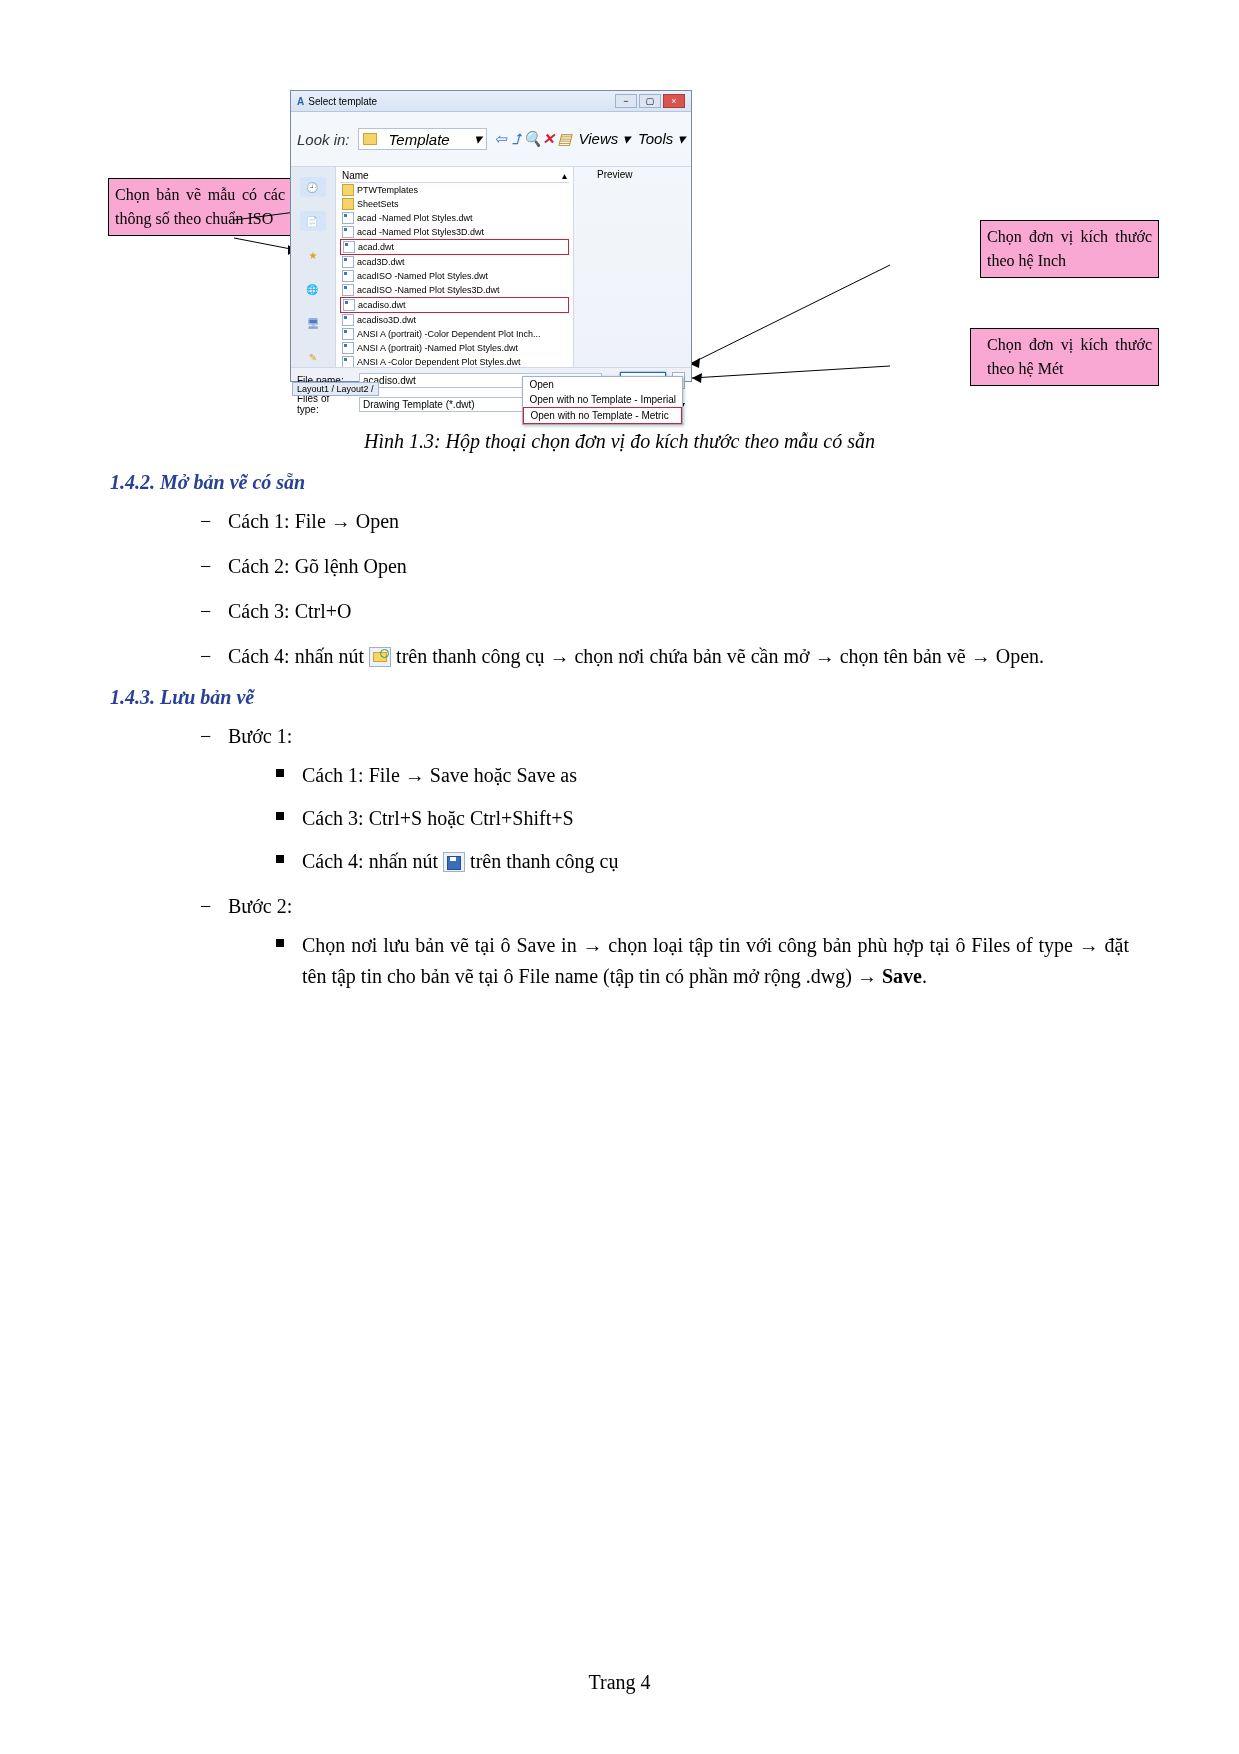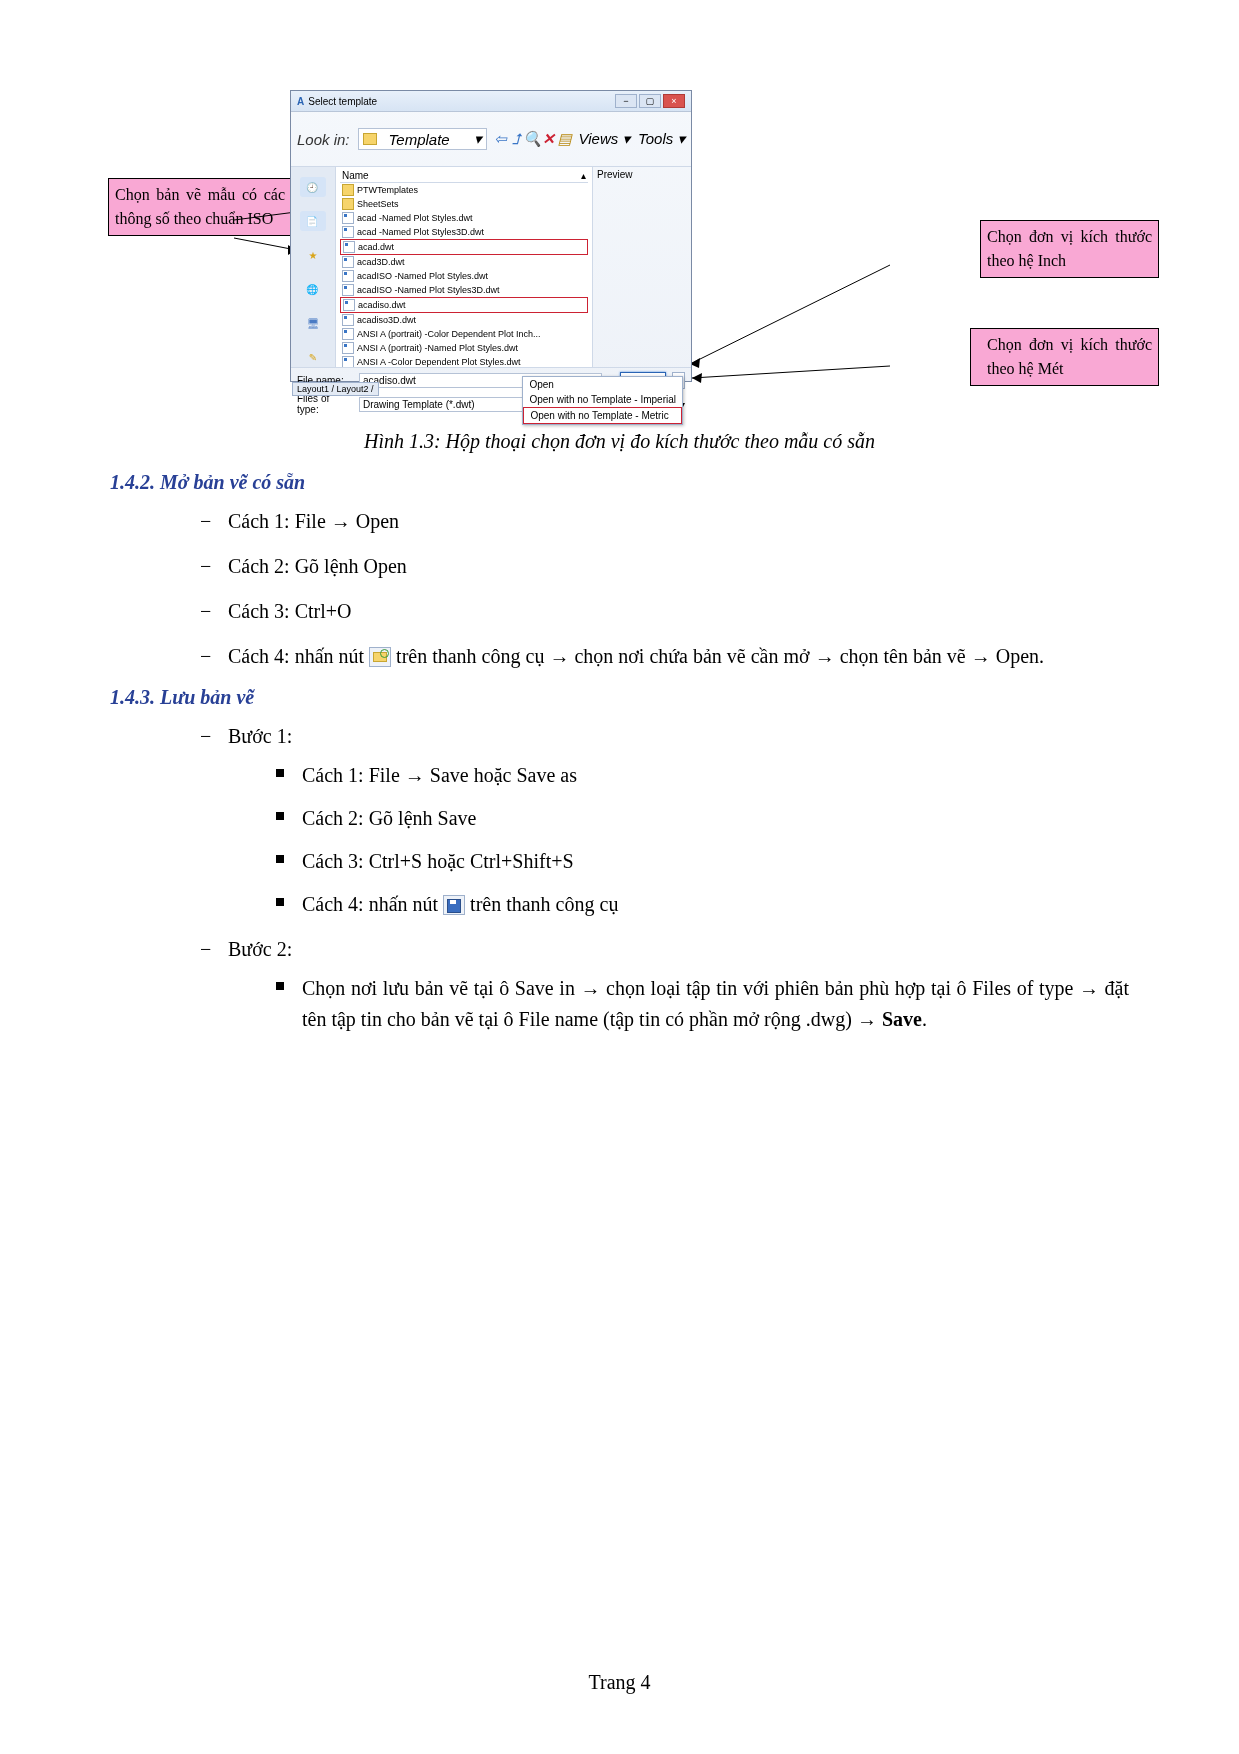--- a/index.html
+++ b/index.html
@@ -77,21 +77,21 @@
   .dialog .filepane { flex:1; background:#fff; border-right:1px solid #cfd9e8; padding:2px 4px; overflow:hidden;}
   .dialog .filepane .colhead { border-bottom:1px solid #cfd9e8; font-size:10px; padding:1px 2px; display:flex; justify-content:space-between;}
   .dialog .filepane ul{ list-style:none;margin:0;padding:0;}
   .dialog .filepane li{ font-size:9px; padding:1px 2px; display:flex;align-items:center;gap:3px;}
   .dialog .filepane li .fi{width:10px;height:10px;display:inline-block;}
   .dialog .filepane li.fold .fi{background:#f6d46b;border:1px solid #c8a632;}
   .dialog .filepane li.file .fi{background:#fff;border:1px solid #9fb1cc;position:relative;}
   .dialog .filepane li.file .fi:before{content:"";position:absolute;left:1px;top:1px;width:3px;height:3px;background:#3a76c6;}
   .dialog .filepane li.hl1{border-bottom:1px solid #c23; border-top:1px solid #c23; border-left:1px solid #c23; border-right:1px solid #c23;}
   .dialog .filepane li.hl2{border:1px solid #c23;}
-  .dialog .preview { width:90px; padding:2px 4px;}
+  .dialog .preview { width:90px; padding:2px 4px;margin-left:19px;}
   .dialog .footer { border-top:1px solid #cfd9e8; padding:4px 6px; display:flex; flex-direction:column; gap:4px;}
   .dialog .footer .row { display:flex; align-items:center; gap:6px; font-size:10px;}
   .dialog .footer input,.dialog .footer .sel { flex:1; border:1px solid #b5c2d6; background:#fff; padding:1px 3px; font-size:10px; font-family:inherit;}
   .dialog .footer .btn { border:1px solid #9fb1cc; background:linear-gradient(#fdfdfe,#eaf0f9); padding:2px 10px; font-size:10px;}
   .dialog .footer .btn.hl { border:1px solid #2a64b4; box-shadow:0 0 2px #4c8de0;}
   .dialog .footer .dropdown-menu { position:absolute; right:8px; bottom:-44px; background:#fff; border:1px solid #9fb1cc; font-size:10px; box-shadow:1px 1px 3px rgba(0,0,0,0.25); z-index:5;}
   .dialog .footer .dropdown-menu div{ padding:2px 6px;}
   .dialog .footer .dropdown-menu div.hl{border:1px solid #c23;}
 
   .stub-tabs{position:absolute;left:182px;top:292px;font-family:Tahoma,sans-serif;font-size:9px;border:1px solid #9fb1cc;background:#e3eaf4;padding:1px 4px;}
@@ -269,27 +269,26 @@
     <li>Cách 3: Ctrl+O</li>
     <li><span>Cách 4: nhấn nút </span><span class="inline-icon open"></span><span> trên thanh công cụ </span><span class="arrow">→</span><span> chọn nơi chứa bản vẽ cần mở </span><span class="arrow">→</span><span> chọn tên bản vẽ </span><span class="arrow">→</span><span> Open.</span></li>
   </ul>
 
   <h4 class="section">1.4.3.  Lưu bản vẽ</h4>
   <ul class="dash">
     <li>
       <span>Bước 1:</span>
       <ul class="square">
         <li><span>Cách 1: File </span><span class="arrow">→</span><span> Save hoặc Save as</span></li>
-        <li>Cách 2: Gõ lệnh Save</li>
         <li>Cách 3: Ctrl+S hoặc Ctrl+Shift+S</li>
         <li><span>Cách 4: nhấn nút </span><span class="inline-icon save"></span><span> trên thanh công cụ</span></li>
       </ul>
     </li>
     <li>
       <span>Bước 2:</span>
       <ul class="square">
-        <li><span>Chọn nơi lưu bản vẽ tại ô Save in </span><span class="arrow">→</span><span> chọn loại tập tin với phiên bản phù hợp tại ô Files of type </span><span class="arrow">→</span><span> đặt tên tập tin cho bản vẽ tại ô File name (tập tin có phần mở rộng .dwg) </span><span class="arrow">→</span><strong><span> Save</span></strong><span>.</span></li>
+        <li><span>Chọn nơi lưu bản vẽ tại ô Save in </span><span class="arrow">→</span><span> chọn loại tập tin với công bản phù hợp tại ô Files of type </span><span class="arrow">→</span><span> đặt tên tập tin cho bản vẽ tại ô File name (tập tin có phần mở rộng .dwg) </span><span class="arrow">→</span><strong><span> Save</span></strong><span>.</span></li>
       </ul>
     </li>
   </ul>
 </div>
 
 <div class="pgnum">Trang 4</div>
 
 </body></html>

